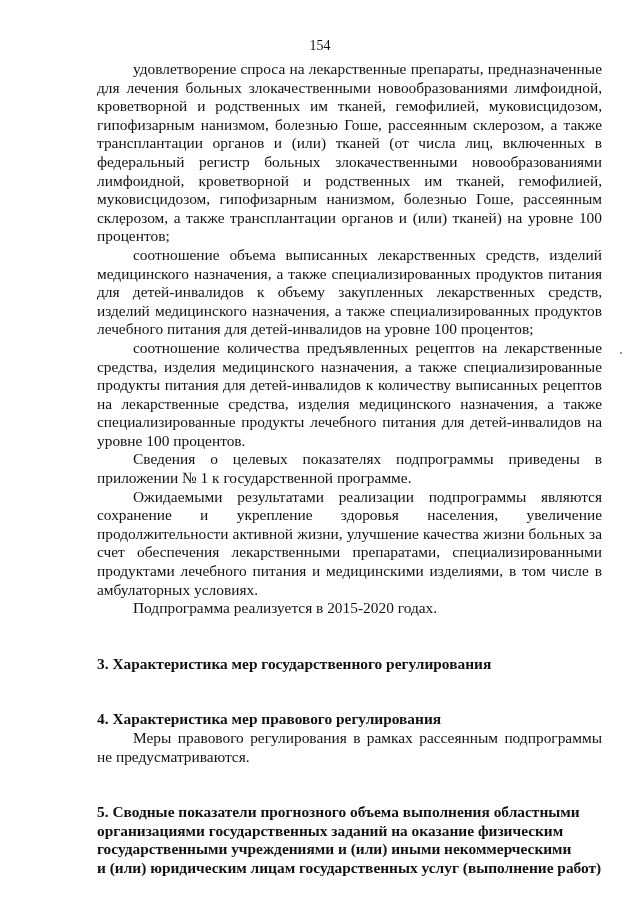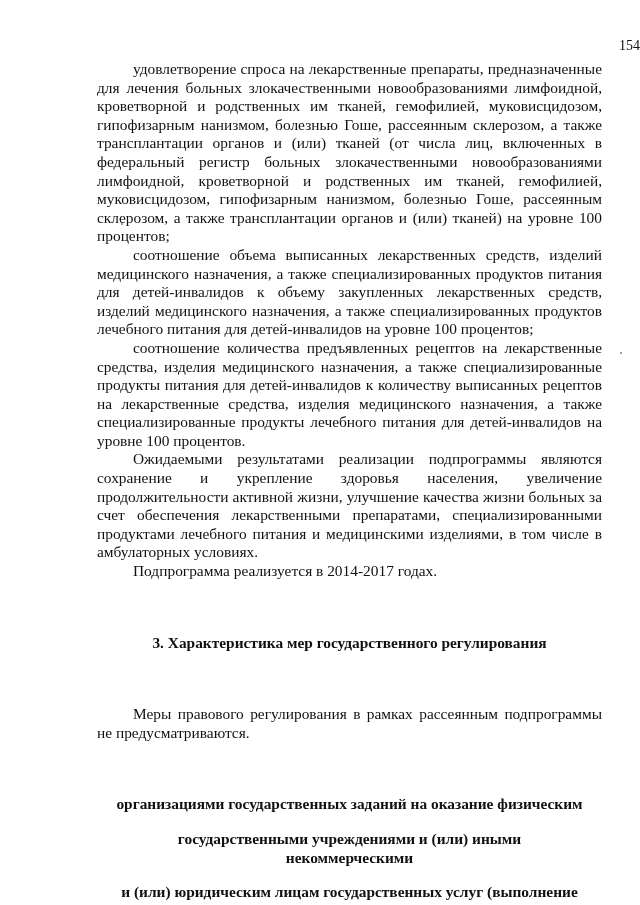--- a/index.html
+++ b/index.html
@@ -5,60 +5,63 @@
   html, body { margin: 0; padding: 0; background: #ffffff; }
   body { width: 640px; height: 905px; overflow: hidden; position: relative; }
   .page {
     position: absolute; left: 0; top: 0; width: 640px; height: 905px;
     background: #ffffff; color: #111;
     font-family: "Liberation Serif", "DejaVu Serif", serif;
     font-size: 15.4px;
   }
   .page-number {
     position: absolute; top: 38px; left: 0; width: 640px;
-    text-align: right; font-size: 14px;
+    text-align: center; font-size: 14px;
   }
   .body {
     position: absolute; left: 97px; top: 60px; width: 505px;
   }
   .para {
     margin: 0; line-height: 18.6px;
     text-align: justify; text-indent: 36px;
     hyphens: none;
   }
   .heading {
-    margin: 16px; text-align: center; font-weight: bold;
+    margin: 0; font-weight: bold;
     line-height: 18.6px; text-indent: 0;
   }
   .gap-big { height: 37px; }
   .scan-mark {
     position: absolute; width: 2px; height: 2px; background: #9a9a9a;
   }
 </style>
 </head>
 <body>
 
 <div class="page">
   <div class="page-number">154</div>
 
   <div class="body">
     <p class="para">удовлетворение спроса на лекарственные препараты, предназначенные для лечения больных злокачественными новообразованиями лимфоидной, кроветворной и родственных им тканей, гемофилией, муковисцидозом, гипофизарным нанизмом, болезнью Гоше, рассеянным склерозом, а также трансплантации органов и (или) тканей (от числа лиц, включенных в федеральный регистр больных злокачественными новообразованиями лимфоидной, кроветворной и родственных им тканей, гемофилией, муковисцидозом, гипофизарным нанизмом, болезнью Гоше, рассеянным склерозом, а также трансплантации органов и (или) тканей) на уровне 100 процентов;</p>
     <p class="para">соотношение объема выписанных лекарственных средств, изделий медицинского назначения, а также специализированных продуктов питания для детей-инвалидов к объему закупленных лекарственных средств, изделий медицинского назначения, а также специализированных продуктов лечебного питания для детей-инвалидов на уровне 100 процентов;</p>
     <p class="para">соотношение количества предъявленных рецептов на лекарственные средства, изделия медицинского назначения, а также специализированные продукты питания для детей-инвалидов к количеству выписанных рецептов на лекарственные средства, изделия медицинского назначения, а также специализированные продукты лечебного питания для детей-инвалидов на уровне 100 процентов.</p>
+    <p class="para">Сведения о целевых показателях подпрограммы приведены в приложении № 1 к государственной программе.</p>
     <p class="para">Ожидаемыми результатами реализации подпрограммы являются сохранение и укрепление здоровья населения, увеличение продолжительности активной жизни, улучшение качества жизни больных за счет обеспечения лекарственными препаратами, специализированными продуктами лечебного питания и медицинскими изделиями, в том числе в амбулаторных условиях.</p>
-    <p class="para">Подпрограмма реализуется в 2014-2017 годах.</p>
+    <p class="para">Подпрограмма реализуется в 2015-2020 годах.</p>
 
     <div class="gap-big"></div>
     <p class="heading">3. Характеристика мер государственного регулирования</p>
 
     <div class="gap-big"></div>
+    <p class="heading">4. Характеристика мер правового регулирования</p>
     <p class="para">Меры правового регулирования в рамках рассеянным подпрограммы не предусматриваются.</p>
 
     <div class="gap-big"></div>
     <div>
+      <p class="heading">5. Сводные показатели прогнозного объема выполнения областными</p>
       <p class="heading">организациями государственных заданий на оказание физическим</p>
       <p class="heading">государственными учреждениями и (или) иными некоммерческими</p>
       <p class="heading">и (или) юридическим лицам государственных услуг (выполнение работ)</p>
     </div>
 
   </div>
 
   <div class="scan-mark" style="left:620px; top:352px;"></div>
   <div class="scan-mark" style="left:121px; top:223px;"></div>
 </div>

